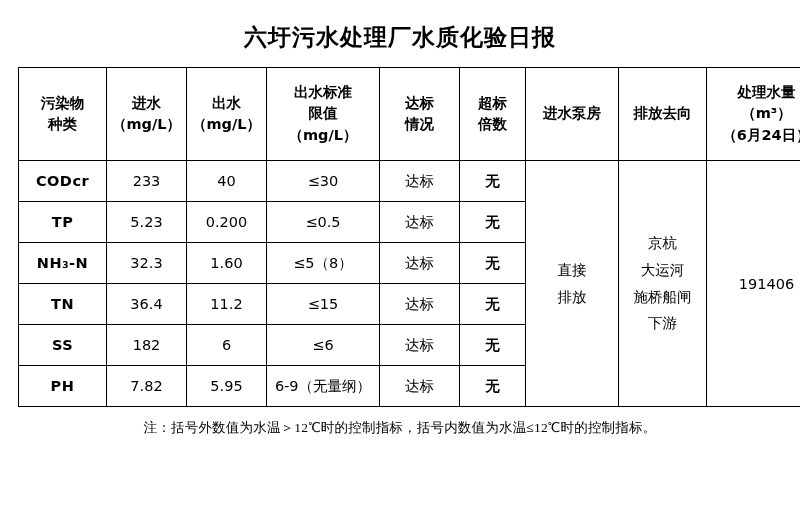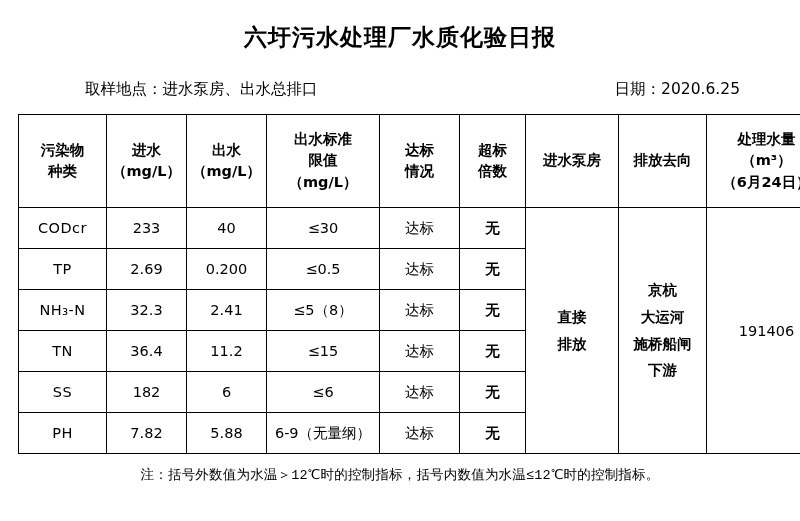--- a/index.html
+++ b/index.html
@@ -59,21 +59,21 @@
     line-height: 1.45;
     height: 88px;
     padding: 2px 2px;
   }
   table.report td {
     font-size: 14.5px;
     height: 38px;
     padding: 1px 2px;
   }
   td.param {
-    font-weight: normal;
+    font-weight: bold;
     font-family: "DejaVu Sans Mono", "Liberation Mono", monospace;
     font-size: 15px;
     letter-spacing: 0.5px;
   }
   td.num {
     font-size: 14px;
   }
   td.limit {
     font-size: 14px;
   }
@@ -82,47 +82,43 @@
   }
   td.judge {
     font-size: 13.5px;
   }
   td.excess {
     font-size: 15px;
     font-weight: bold;
   }
   td.discharge-mode, td.discharge-dest {
     font-size: 16px;
-    font-weight: bold;
+    font-weight: normal;
     line-height: 1.85;
   }
   td.volume {
     font-size: 24px;
     font-family: "DejaVu Sans", "Liberation Sans", sans-serif;
   }
   .note {
     text-align: center;
     font-size: 13.5px;
     padding-top: 12px;
-    font-family: Liberation Mono, monospace;
+    font-family: Liberation Serif, serif;
     letter-spacing: 0.2px;
   }
   .th-l1 { display: block; }
 </style>
 </head>
 <body>
 
 <div class="page">
 
   <div class="title">六圩污水处理厂水质化验日报</div>
 
-  <div class="meta-row">
-    <div class="meta-left">取样地点：进水泵房、出水总排口</div>
-    <div class="meta-right">日期：2020.6.25</div>
-  </div>
 
   <div class="table-wrap">
     <table class="report">
       <colgroup>
         <col style="width:88px">
         <col style="width:80px">
         <col style="width:80px">
         <col style="width:113px">
         <col style="width:80px">
         <col style="width:66px">
@@ -181,30 +177,30 @@
           <td class="discharge-dest" rowspan="6">
             <span class="th-l1">京杭</span>
             <span class="th-l1">大运河</span>
             <span class="th-l1">施桥船闸</span>
             <span class="th-l1">下游</span>
           </td>
           <td class="volume" rowspan="6">191406</td>
         </tr>
         <tr>
           <td class="param">TP</td>
-          <td class="num">2.69</td>
+          <td class="num">5.23</td>
           <td class="num">0.200</td>
           <td class="limit">≤0.5</td>
           <td class="judge">达标</td>
           <td class="excess">无</td>
         </tr>
         <tr>
           <td class="param">NH₃-N</td>
           <td class="num">32.3</td>
-          <td class="num">2.41</td>
+          <td class="num">1.60</td>
           <td class="limit">≤5（8）</td>
           <td class="judge">达标</td>
           <td class="excess">无</td>
         </tr>
         <tr>
           <td class="param">TN</td>
           <td class="num">36.4</td>
           <td class="num">11.2</td>
           <td class="limit">≤15</td>
           <td class="judge">达标</td>
@@ -214,21 +210,21 @@
           <td class="param">SS</td>
           <td class="num">182</td>
           <td class="num">6</td>
           <td class="limit">≤6</td>
           <td class="judge">达标</td>
           <td class="excess">无</td>
         </tr>
         <tr>
           <td class="param">PH</td>
           <td class="num">7.82</td>
-          <td class="num">5.88</td>
+          <td class="num">5.95</td>
           <td class="limit-small">6-9（无量纲）</td>
           <td class="judge">达标</td>
           <td class="excess">无</td>
         </tr>
       </tbody>
     </table>
   </div>
 
   <div class="note">注：括号外数值为水温＞12℃时的控制指标，括号内数值为水温≤12℃时的控制指标。</div>
 

